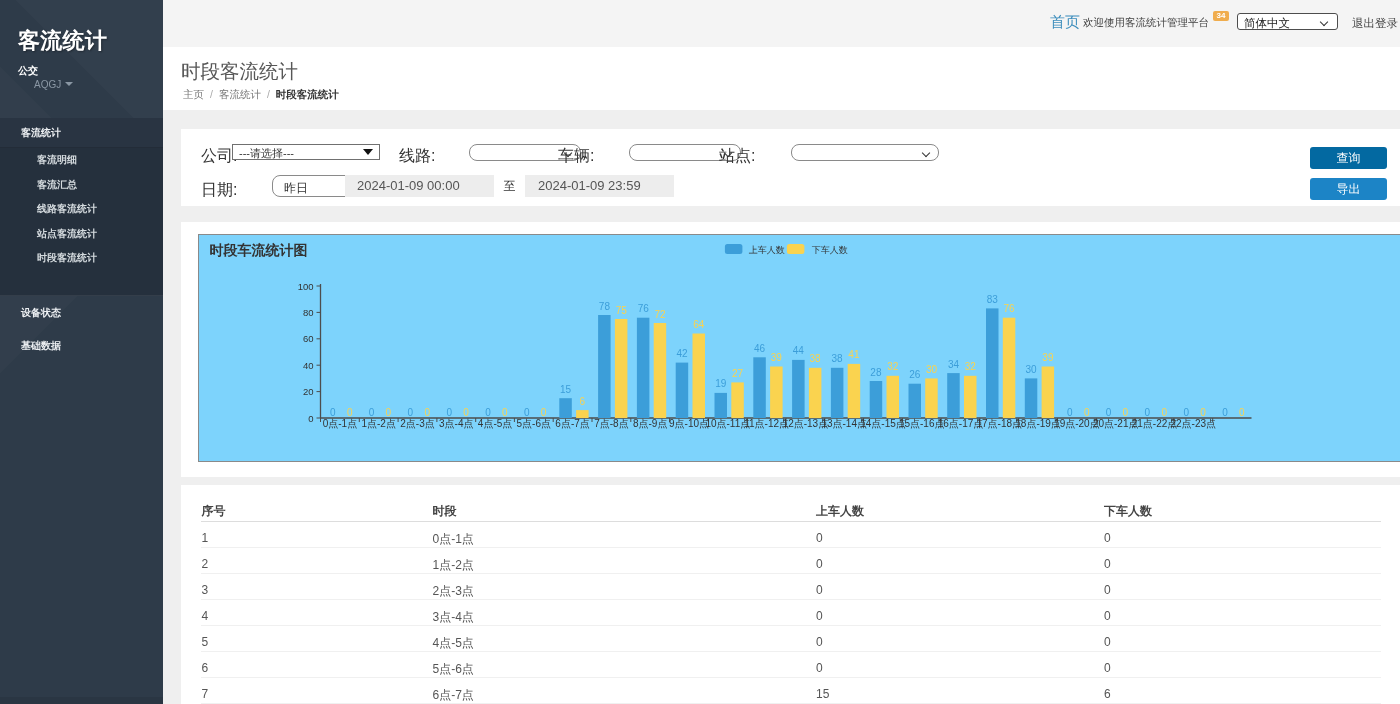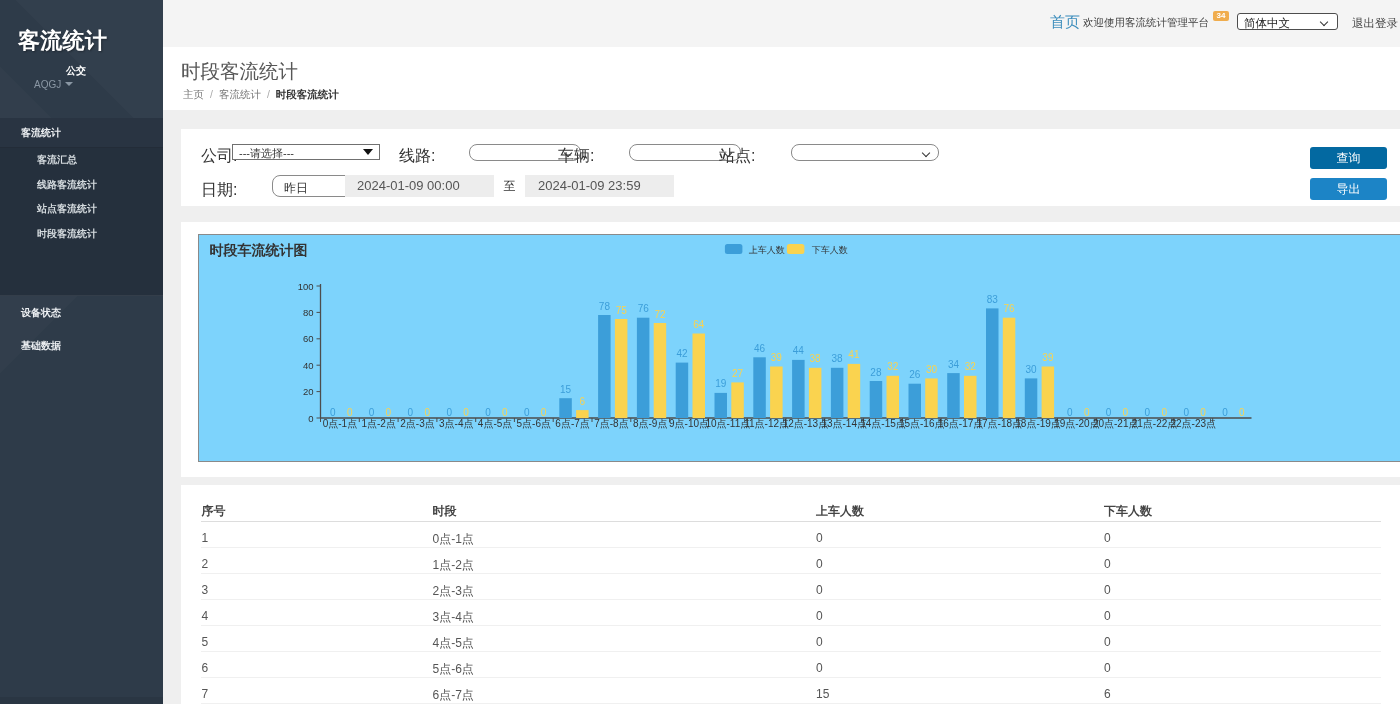--- a/index.html
+++ b/index.html
@@ -8,21 +8,21 @@
   body { font-family:"Liberation Sans", sans-serif; font-size:12px; color:#333; background:#efefef; }
   #app { position:relative; width:1400px; height:704px; overflow:hidden; }
   .abs { position:absolute; }
 
   
   #sidebar { position:absolute; left:0; top:0; width:163px; height:704px; background:#2e3b49; overflow:hidden; z-index:5; }
   #sidebar .tri1 { position:absolute; left:55px; top:-130px; width:240px; height:240px; background:rgba(255,255,255,0.022); transform:rotate(45deg); }
   #sidebar .tri2 { position:absolute; left:-160px; top:90px; width:260px; height:260px; background:rgba(255,255,255,0.018); transform:rotate(45deg); }
   #sidebar .botshade { position:absolute; left:0; bottom:0; width:163px; height:7px; background:rgba(0,0,0,0.08); }
   .logo { position:absolute; left:18px; top:26px; font-size:22px; font-weight:bold; color:#fff; letter-spacing:0.3px; text-shadow:1px 1px 2px rgba(0,0,0,0.35); }
-  .corp { position:absolute; left:18px; top:64px; font-size:10px; font-weight:bold; color:#fff;margin-left:48px; }
+  .corp { position:absolute; left:18px; top:64px; font-size:10px; font-weight:bold; color:#fff; }
   .corp2 { position:absolute; left:34px; top:79px; font-size:10px; color:#8a97a4; }
   .corp2 .caret { display:inline-block; width:0; height:0; border-left:4px solid transparent; border-right:4px solid transparent; border-top:4px solid #8a97a4; margin-left:4px; vertical-align:2px; }
   .m-group { position:absolute; left:0; width:163px; font-size:10px; font-weight:bold; color:#eceff2; }
   .m-g1 { top:118px; height:30px; line-height:30px; background:#293442; border-bottom:1px solid rgba(0,0,0,0.14); }
   .m-g1 span, .m-g2 span, .m-g3 span { padding-left:21px; display:block; }
   .m-sub { position:absolute; left:0; top:148px; width:163px; height:148px; background:#25303d; border-bottom:1px solid rgba(255,255,255,0.07); }
   .m-sub div { height:24.6px; line-height:24.6px; padding-left:37px; font-size:10px; font-weight:bold; color:#d4dade; }
   .m-g2 { top:296px; height:34px; line-height:34px; }
   .m-g3 { top:330px; height:31px; line-height:31px; }
 
@@ -89,20 +89,21 @@
     <div class="tri1"></div>
       <div class="tri2"></div>
       <div class="botshade"></div>
     <div class="logo">客流统计</div>
     <div class="corp">公交</div>
     <div class="corp2">AQGJ<span class="caret"></span></div>
     <div class="m-group m-g1">
         <span>客流统计</span>
       </div>
     <div class="m-sub">
+      <div>客流明细</div>
       <div>客流汇总</div>
       <div>线路客流统计</div>
       <div>站点客流统计</div>
       <div>时段客流统计</div>
     </div>
     <div class="m-group m-g2">
         <span>设备状态</span>
       </div>
     <div class="m-group m-g3">
         <span>基础数据</span>

